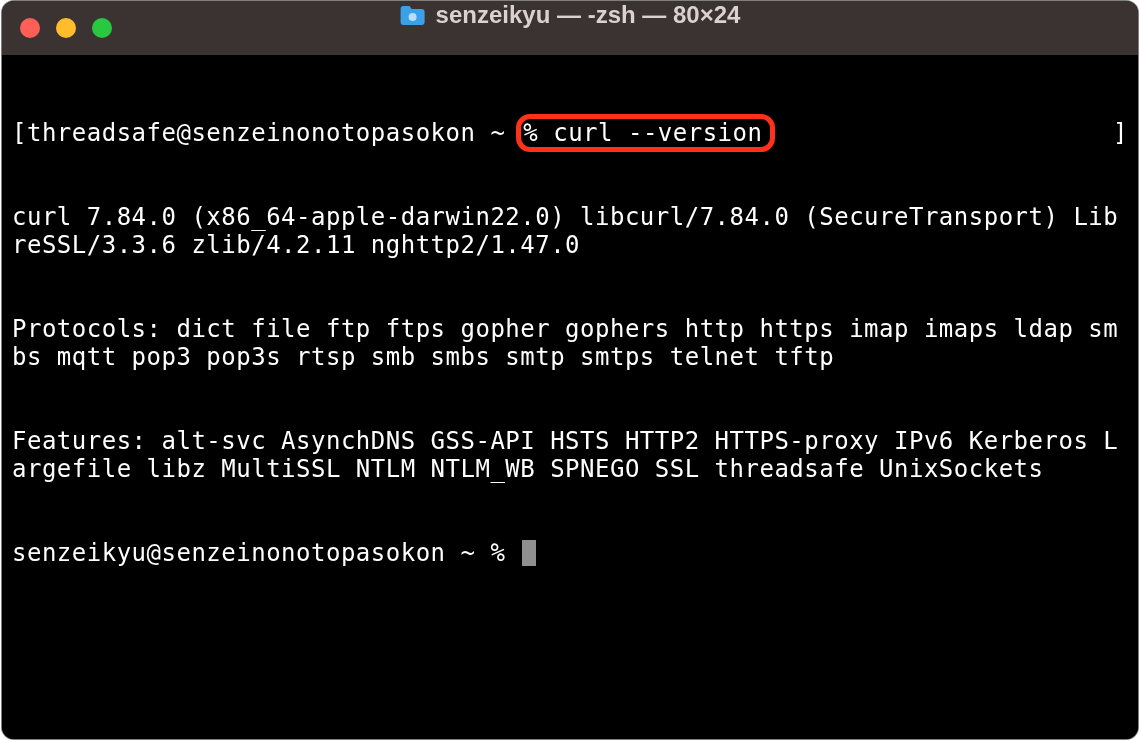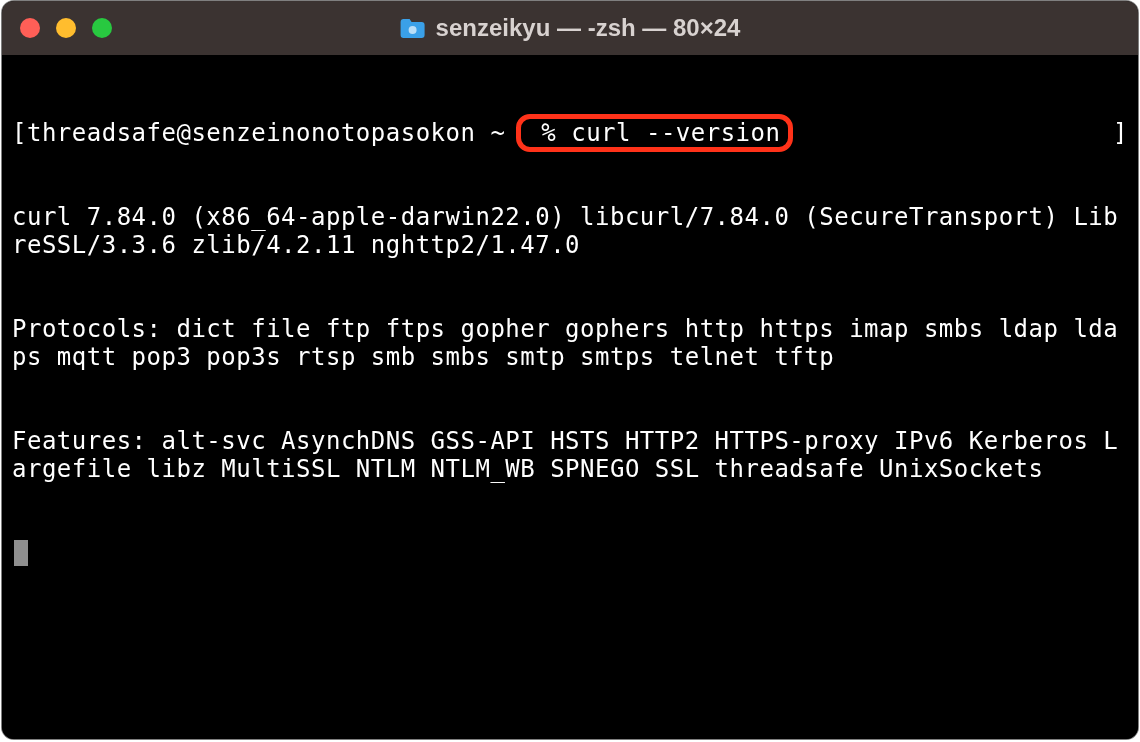--- a/index.html
+++ b/index.html
@@ -22,21 +22,20 @@
       border-radius: 12px;
       overflow: hidden;
       box-shadow: 0 0 0 1px rgba(0,0,0,0.5);
       display: flex;
       flex-direction: column;
     }
     .title-bar {
       height: 54px;
       background: #3b3331;
       display: flex;
-      align-items: center;
       padding: 0 18px;
       position: relative;
       flex-shrink: 0;
     }
     .traffic-lights {
       display: flex;
       gap: 16px;
       align-items: center;
     }
     .traffic-light {
@@ -79,21 +78,21 @@
       white-space: pre-wrap;
       word-break: break-all;
       position: relative;
     }
     .line {
       display: block;
     }
     .highlight-box {
       border: 5px solid #ff3219;
       border-radius: 14px;
-      padding: 0 8px 0 20px;
+      padding: 0 8px 0 2px;
       margin-left: -4px;
     }
     .cursor-block {
       display: inline-block;
       width: 14px;
       height: 26px;
       background: #8f8f8f;
       vertical-align: text-bottom;
       margin-left: 2px;
       margin-bottom: 1px;
@@ -119,17 +118,17 @@
           <circle cx="13" cy="13" r="4" fill="#fff" opacity="0.65"></circle>
         </svg>
       </span>
       <span>senzeikyu — -zsh — 80×24</span>
     </div>
   </div>
 
   <div class="terminal-body">
     <span class="line"><span class="bracket">[</span><span>threadsafe@senzeinonotopasokon ~ </span><span class="highlight-box"><span>% curl --version</span></span><span class="right-bracket">]</span></span>
     <span class="line">curl 7.84.0 (x86_64-apple-darwin22.0) libcurl/7.84.0 (SecureTransport) LibreSSL/3.3.6 zlib/4.2.11 nghttp2/1.47.0</span>
-    <span class="line">Protocols: dict file ftp ftps gopher gophers http https imap smbs ldap ldaps mqtt pop3 pop3s rtsp smb smbs smtp smtps telnet tftp</span>
+    <span class="line">Protocols: dict file ftp ftps gopher gophers http https imap imaps ldap smbs mqtt pop3 pop3s rtsp smb smbs smtp smtps telnet tftp</span>
     <span class="line">Features: alt-svc AsynchDNS GSS-API HSTS HTTP2 HTTPS-proxy IPv6 Kerberos Largefile libz MultiSSL NTLM NTLM_WB SPNEGO SSL threadsafe UnixSockets</span>
-    <span class="line"><span class="cursor-block"></span></span>
+    <span class="line"><span>senzeikyu@senzeinonotopasokon ~ % </span><span class="cursor-block"></span></span>
   </div>
 </div>
 
 </body></html>

